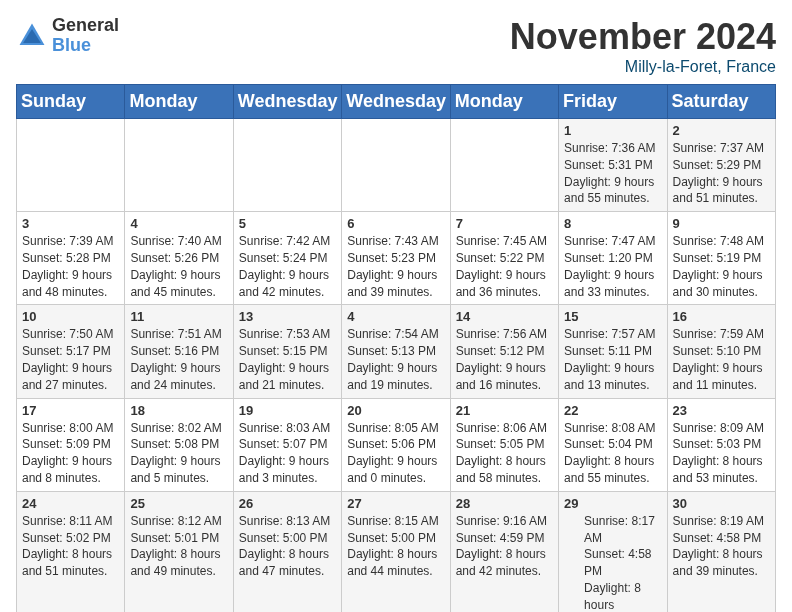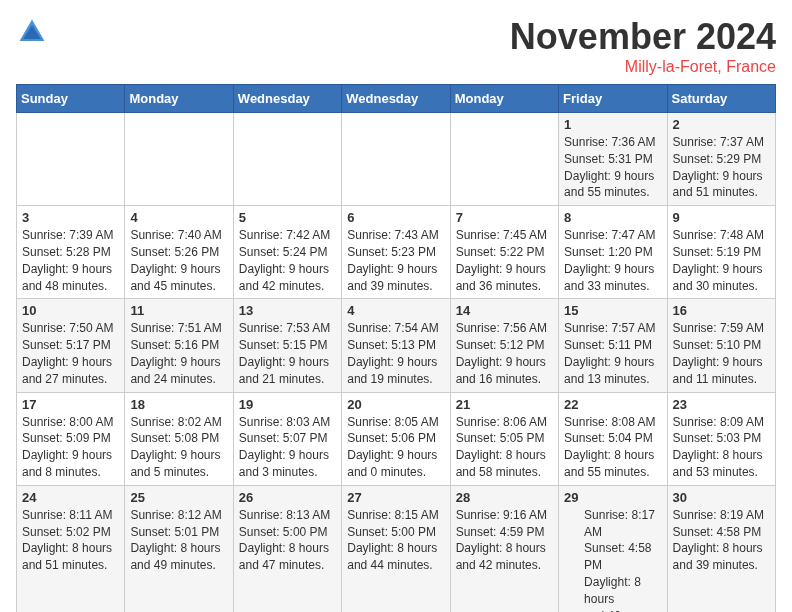--- a/index.html
+++ b/index.html
@@ -43,31 +43,31 @@
     .title-block {
       text-align: right;
     }
     .month-title {
       font-size: 36px;
       font-weight: bold;
       color: #333;
     }
     .subtitle {
       font-size: 16px;
-      color: #ef4444;
+      color: #0c4a6e;
     }
     table {
       width: 100%;
       border-collapse: collapse;
       table-layout: fixed;
     }
     thead tr th {
       background: #3a72b8;
       color: #fff;
-      font-size: 13px;
+      font-size: 18px;
       font-weight: bold;
       padding: 6px 4px;
       border: 1px solid #2a5a9a;
       text-align: left;
     }
     tbody tr td {
       border: 1px solid #ccc;
       vertical-align: top;
       padding: 4px 5px;
       font-size: 11px;
@@ -95,20 +95,24 @@
   </style>
 </head>
 <body>
 
 <div class="header">
   <div class="logo">
     <svg class="logo-icon" viewBox="0 0 36 36">
       <polygon points="18,4 32,28 4,28" fill="#4a90d9"></polygon>
       <polygon points="18,10 28,26 8,26" fill="#2a6ab0"></polygon>
     </svg>
+    <div class="logo-text">
+      <span class="logo-general">General</span>
+      <span class="logo-blue">Blue</span>
+    </div>
   </div>
   <div class="title-block">
     <div class="month-title">November 2024</div>
     <div class="subtitle">Milly-la-Foret, France</div>
   </div>
 </div>
 
 <table>
   <thead>
     <tr>

